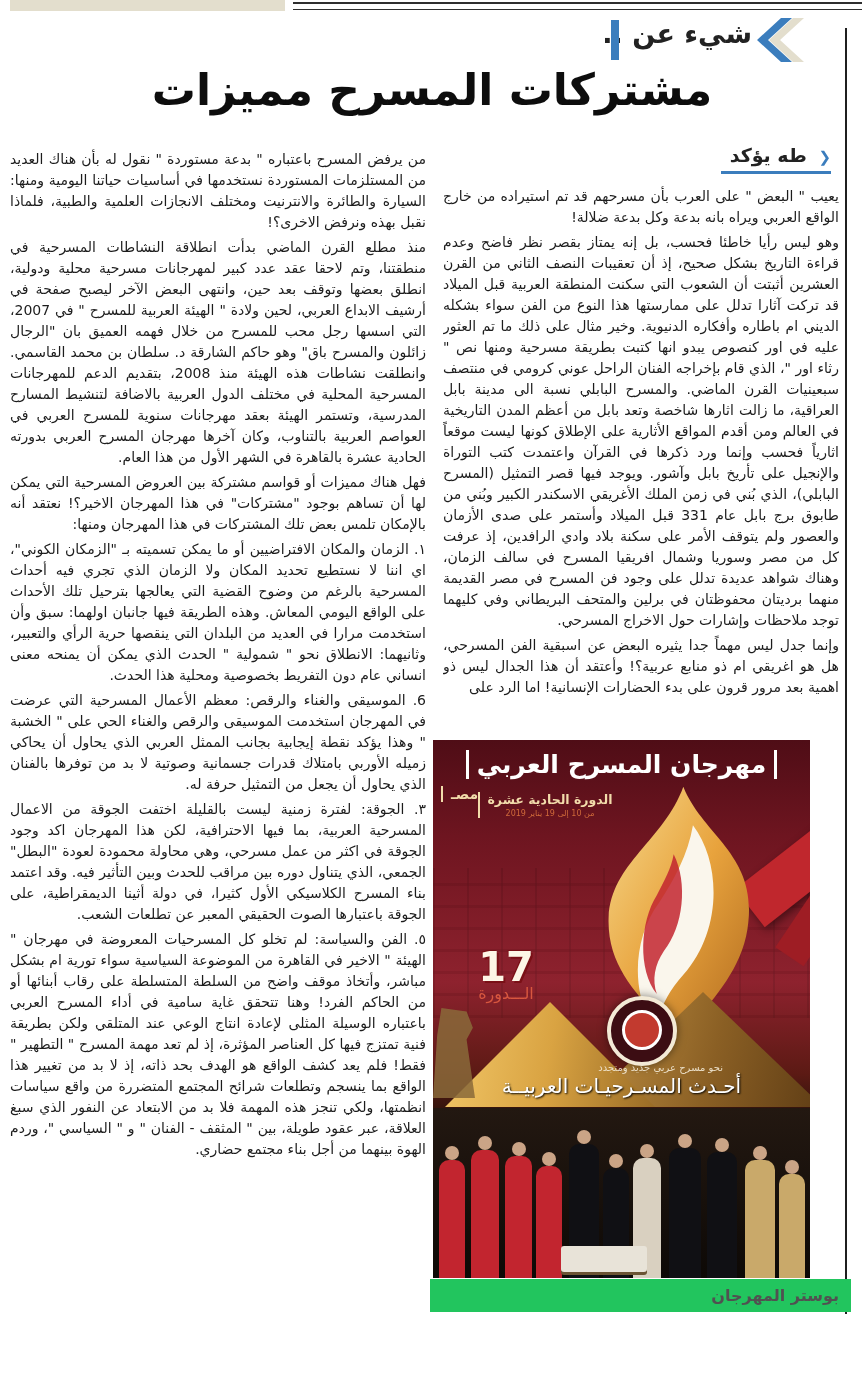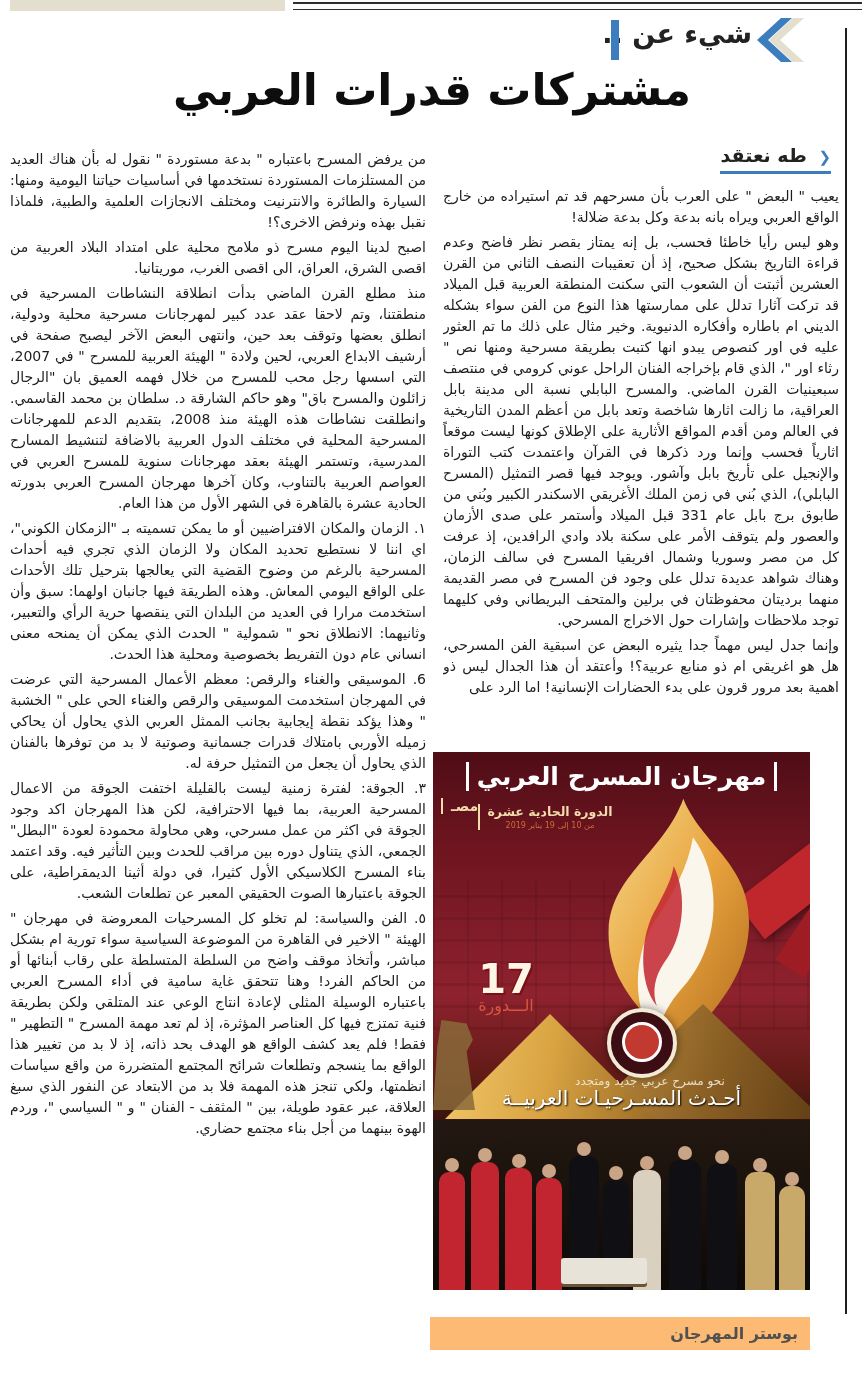--- a/index.html
+++ b/index.html
@@ -21,21 +21,21 @@
         border-bottom:3px solid #3b7dbd;padding-bottom:5px;font-size:19px;font-weight:bold;color:#222;}
   .chevron-icon-small{color:#3b7dbd;font-weight:bold;font-size:15px;margin-left:5px;}
   .chevron-icon-small::before{content:"❮";}
   
   .col{direction:rtl;text-align:justify;font-size:14px;line-height:21px;color:#1c1c1c;overflow:hidden;}
   .col p{margin:0 0 4px 0;}
   .col-right{position:absolute;left:443px;top:186px;width:396px;height:552px;}
   .col-left{position:absolute;left:10px;top:149px;width:416px;height:1196px;}
   
   .poster{position:absolute;left:433px;top:740px;width:377px;height:538px;overflow:hidden;
-        background:linear-gradient(180deg,#4f0d16 0%,#6e1520 18%,#8e222e 45%,#5c1a14 62%,#2c130b 70%,#1c0f08 100%);margin-top:12px;}
+        background:linear-gradient(180deg,#4f0d16 0%,#6e1520 18%,#8e222e 45%,#5c1a14 62%,#2c130b 70%,#1c0f08 100%);}
   .poster-hiero{position:absolute;left:0;top:128px;width:377px;height:150px;opacity:.25;
         background:repeating-linear-gradient(90deg,rgba(0,0,0,.35) 0 2px,transparent 2px 34px),
                    repeating-linear-gradient(0deg,rgba(60,5,10,.5) 0 3px,transparent 3px 22px);}
   .poster-title{position:absolute;left:0;top:10px;width:100%;text-align:center;color:#fff;
         font-size:25px;font-weight:bold;direction:rtl;}
   .poster-title span{border-left:3px solid #fff;border-right:3px solid #fff;padding:0 8px;}
   .poster-edition{position:absolute;left:45px;top:52px;width:140px;text-align:center;direction:rtl;
         color:#f2dcab;font-size:12.5px;font-weight:bold;border-left:2px solid #f2dcab;}
   .poster-dates{display:block;font-size:8px;color:#d06a3a;font-weight:normal;margin-top:2px;text-align:center;}
   .poster-country{position:absolute;left:8px;top:46px;color:#f2dcab;font-size:14px;font-weight:bold;
@@ -54,71 +54,71 @@
         background:linear-gradient(105deg,#c49445 0%,#8a5f24 55%,#5f3d15 100%);}
   .pyr-left{left:12px;top:262px;width:210px;height:105px;
         background:linear-gradient(100deg,#f2c869 0%,#d9a342 50%,#9a6c26 100%);}
   .sphinx{position:absolute;left:0px;top:268px;width:42px;height:90px;background:#8a6a3a;
         clip-path:polygon(20% 0,80% 4%,95% 22%,80% 35%,100% 100%,0 100%,10% 30%);opacity:.85;}
   .medallion{position:absolute;left:174px;top:256px;width:62px;height:62px;border-radius:50%;
         background:#3c0d13;border:4px solid #f3ead6;box-shadow:0 0 10px rgba(0,0,0,.5);
         display:flex;align-items:flex-end;justify-content:center;overflow:hidden;}
   .medallion-inner{width:34px;height:34px;border-radius:50%;background:#c23a2f;margin:0 auto 12px;
         border:3px solid #fff;}
-  .logo-tagline{position:absolute;left:132px;top:322px;width:170px;text-align:center;color:#f3ead6;
-        font-size:12px;direction:rtl;opacity:.9;}
+  .logo-tagline{position:absolute;left:120px;top:322px;width:170px;color:#f3ead6;
+        font-size:10px;direction:rtl;opacity:.9;}
   .poster-band{position:absolute;left:0;top:334px;width:100%;text-align:center;color:#fff;
         font-size:20px;font-weight:normal;direction:rtl;text-shadow:1px 1px 2px #000;letter-spacing:1px;}
   .photo-strip{position:absolute;left:0;top:368px;width:377px;height:170px;
         background:linear-gradient(180deg,#231811 0%,#17100b 55%,#0d0906 100%);}
   .fig{position:absolute;bottom:0;border-radius:10px 10px 0 0;}
   .fig .head{position:absolute;left:50%;top:-14px;transform:translateX(-50%);
         width:14px;height:14px;border-radius:50%;background:#caa486;}
   .fig-red{background:#c2252f;}
   .fig-black{background:#101014;}
   .fig-white{background:#d9d0c0;}
   .fig-tan{background:#c9a96a;}
   .table-prop{position:absolute;left:128px;bottom:6px;width:86px;height:26px;background:#e8e3d8;
         border-radius:3px;box-shadow:0 3px 0 #6b5434;}
   
-  .caption-bar{position:absolute;left:430px;top:1279px;width:380px;height:33px;background:#fdba74;
-        direction:rtl;text-align:right;line-height:33px;padding:0;font-size:16px;font-weight:bold;color:#515151;margin-top:38px;}
+  .caption-bar{position:absolute;left:430px;top:1279px;width:421px;height:33px;background:#22c55e;
+        direction:rtl;text-align:right;line-height:33px;padding:0;font-size:16px;font-weight:bold;color:#515151;}
   .caption-bar span{margin-right:12px;}
 </style>
 </head>
 <body>
 
 <div class="page">
 
   <div class="top-beige-strip"></div>
   <div class="top-double-rule"></div>
   <div class="right-border"></div>
 
   <svg class="section-icon" viewBox="0 0 58 50">
     <polygon points="52,3 28,25 52,47 41,47 17,25 41,3" fill="#e3decd"></polygon>
     <polygon points="40,3 16,25 40,47 29,47 5,25 29,3" fill="#3b7dbd"></polygon>
   </svg>
   <div class="section-label">شيء عن ..</div>
   <div class="section-bar"></div>
 
-  <div class="main-title">مشتركات قدرات العربي</div>
+  <div class="main-title">مشتركات المسرح مميزات</div>
   <div class="author-block">
     <span class="chevron-icon-small"></span>
-    <span>طه نعتقد</span>
+    <span>طه يؤكد</span>
   </div>
 
   <div class="col col-right">
       <p>يعيب " البعض " على العرب بأن مسرحهم قد تم استيراده من خارج الواقع العربي ويراه بانه بدعة وكل بدعة ضلالة!</p>
       <p>وهو ليس رأيا خاطئا فحسب، بل إنه يمتاز بقصر نظر فاضح وعدم قراءة التاريخ بشكل صحيح، إذ أن تعقيبات النصف الثاني من القرن العشرين أثبتت أن الشعوب التي سكنت المنطقة العربية قبل الميلاد قد تركت آثارا تدلل على ممارستها هذا النوع من الفن سواء بشكله الديني ام باطاره وأفكاره الدنيوية. وخير مثال على ذلك ما تم العثور عليه في اور كنصوص يبدو انها كتبت بطريقة مسرحية ومنها نص " رثاء اور "، الذي قام بإخراجه الفنان الراحل عوني كرومي في منتصف سبعينيات القرن الماضي. والمسرح البابلي نسبة الى مدينة بابل العراقية، ما زالت اثارها شاخصة وتعد بابل من أعظم المدن التاريخية في العالم ومن أقدم المواقع الأثارية على الإطلاق كونها ليست موقعاً اثارياً فحسب وإنما ورد ذكرها في القرآن واعتمدت كتب التوراة والإنجيل على تأريخ بابل وآشور. ويوجد فيها قصر التمثيل (المسرح البابلي)، الذي بُني في زمن الملك الأغريقي الاسكندر الكبير وبُني من طابوق برج بابل عام 331 قبل الميلاد وأستمر على صدى الأزمان والعصور ولم يتوقف الأمر على سكنة بلاد وادي الرافدين، إذ عرفت كل من مصر وسوريا وشمال افريقيا المسرح في سالف الزمان، وهناك شواهد عديدة تدلل على وجود فن المسرح في مصر القديمة منهما برديتان محفوظتان في برلين والمتحف البريطاني وفي كليهما توجد ملاحظات وإشارات حول الاخراج المسرحي.</p>
       <p>وإنما جدل ليس مهماً جدا يثيره البعض عن اسبقية الفن المسرحي، هل هو اغريقي ام ذو منابع عربية؟! وأعتقد أن هذا الجدال ليس ذو اهمية بعد مرور قرون على بدء الحضارات الإنسانية! اما الرد على</p>
     </div>
   <div class="col col-left">
       <p>من يرفض المسرح باعتباره " بدعة مستوردة " نقول له بأن هناك العديد من المستلزمات المستوردة نستخدمها في أساسيات حياتنا اليومية ومنها: السيارة والطائرة والانترنيت ومختلف الانجازات العلمية والطبية، فلماذا نقبل بهذه ونرفض الاخرى؟!</p>
-      <p>اصبح لدينا اليوم مسرح ذو ملامح محلية على امتداد البلاد العربية من اقصى الشرق، العراق، الى اقصى الغرب، موريتانيا.</p>
       <p>منذ مطلع القرن الماضي بدأت انطلاقة النشاطات المسرحية في منطقتنا، وتم لاحقا عقد عدد كبير لمهرجانات مسرحية محلية ودولية، انطلق بعضها وتوقف بعد حين، وانتهى البعض الآخر ليصبح صفحة في أرشيف الابداع العربي، لحين ولادة " الهيئة العربية للمسرح " في 2007، التي اسسها رجل محب للمسرح من خلال فهمه العميق بان "الرجال زائلون والمسرح باق" وهو حاكم الشارقة د. سلطان بن محمد القاسمي. وانطلقت نشاطات هذه الهيئة منذ 2008، بتقديم الدعم للمهرجانات المسرحية المحلية في مختلف الدول العربية بالاضافة لتنشيط المسارح المدرسية، وتستمر الهيئة بعقد مهرجانات سنوية للمسرح العربي في العواصم العربية بالتناوب، وكان آخرها مهرجان المسرح العربي بدورته الحادية عشرة بالقاهرة في الشهر الأول من هذا العام.</p>
+      <p>فهل هناك مميزات أو قواسم مشتركة بين العروض المسرحية التي يمكن لها أن تساهم بوجود "مشتركات" في هذا المهرجان الاخير؟! نعتقد أنه بالإمكان تلمس بعض تلك المشتركات في هذا المهرجان ومنها:</p>
       <p>١. الزمان والمكان الافتراضيين أو ما يمكن تسميته بـ "الزمكان الكوني"، اي اننا لا نستطيع تحديد المكان ولا الزمان الذي تجري فيه أحداث المسرحية بالرغم من وضوح القضية التي يعالجها بترحيل تلك الأحداث على الواقع اليومي المعاش. وهذه الطريقة فيها جانبان اولهما: سبق وأن استخدمت مرارا في العديد من البلدان التي ينقصها حرية الرأي والتعبير، وثانيهما: الانطلاق نحو " شمولية " الحدث الذي يمكن أن يمنحه معنى انساني عام دون التفريط بخصوصية ومحلية هذا الحدث.</p>
       <p>6. الموسيقى والغناء والرقص: معظم الأعمال المسرحية التي عرضت في المهرجان استخدمت الموسيقى والرقص والغناء الحي على " الخشبة " وهذا يؤكد نقطة إيجابية بجانب الممثل العربي الذي يحاول أن يحاكي زميله الأوربي بامتلاك قدرات جسمانية وصوتية لا بد من توفرها بالفنان الذي يحاول أن يجعل من التمثيل حرفة له.</p>
       <p>٣. الجوقة: لفترة زمنية ليست بالقليلة اختفت الجوقة من الاعمال المسرحية العربية، بما فيها الاحترافية، لكن هذا المهرجان اكد وجود الجوقة في اكثر من عمل مسرحي، وهي محاولة محمودة لعودة "البطل" الجمعي، الذي يتناول دوره بين مراقب للحدث وبين التأثير فيه. وقد اعتمد بناء المسرح الكلاسيكي الأول كثيرا، في دولة أثينا الديمقراطية، على الجوقة باعتبارها الصوت الحقيقي المعبر عن تطلعات الشعب.</p>
       <p>٥. الفن والسياسة: لم تخلو كل المسرحيات المعروضة في مهرجان " الهيئة " الاخير في القاهرة من الموضوعة السياسية سواء تورية ام بشكل مباشر، وأتخاذ موقف واضح من السلطة المتسلطة على رقاب أبنائها أو من الحاكم الفرد! وهنا تتحقق غاية سامية في أداء المسرح العربي باعتباره الوسيلة المثلى لإعادة انتاج الوعي عند المتلقي ولكن بطريقة فنية تمتزج فيها كل العناصر المؤثرة، إذ لم تعد مهمة المسرح " التطهير " فقط! فلم يعد كشف الواقع هو الهدف بحد ذاته، إذ لا بد من تغيير هذا الواقع بما ينسجم وتطلعات شرائح المجتمع المتضررة من واقع سياسات انظمتها، ولكي تنجز هذه المهمة فلا بد من الابتعاد عن النفور الذي سبغ العلاقة، عبر عقود طويلة، بين " المثقف - الفنان " و " السياسي "، وردم الهوة بينهما من أجل بناء مجتمع حضاري.</p>
     </div>
 
   <div class="poster">
     <div class="poster-hiero"></div>
     <div class="poster-ribbon"></div>
     <div class="poster-ribbon2"></div>

